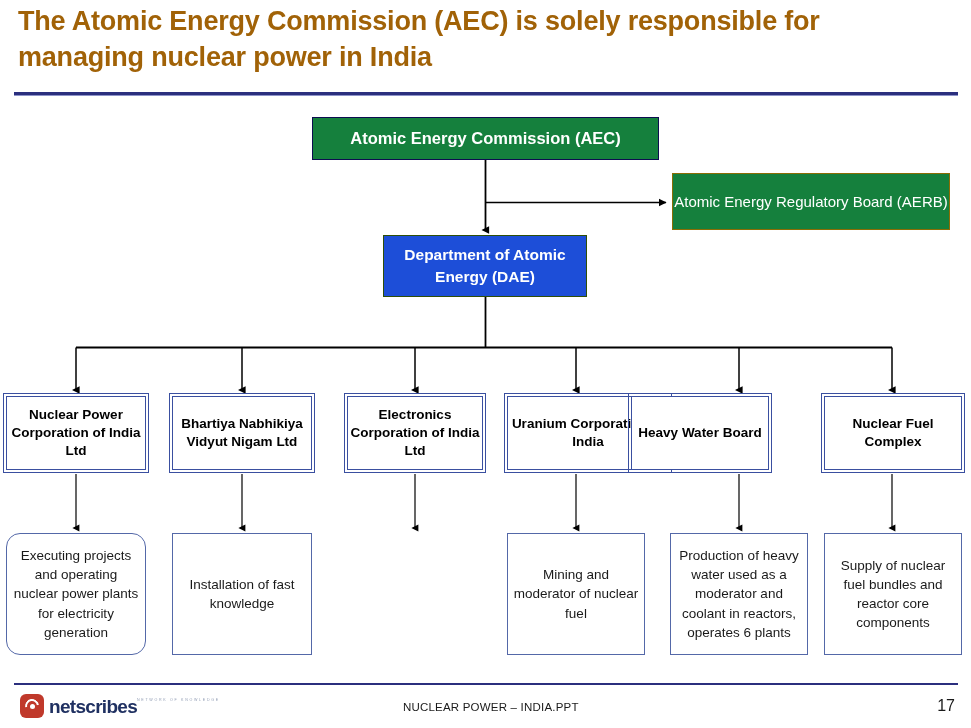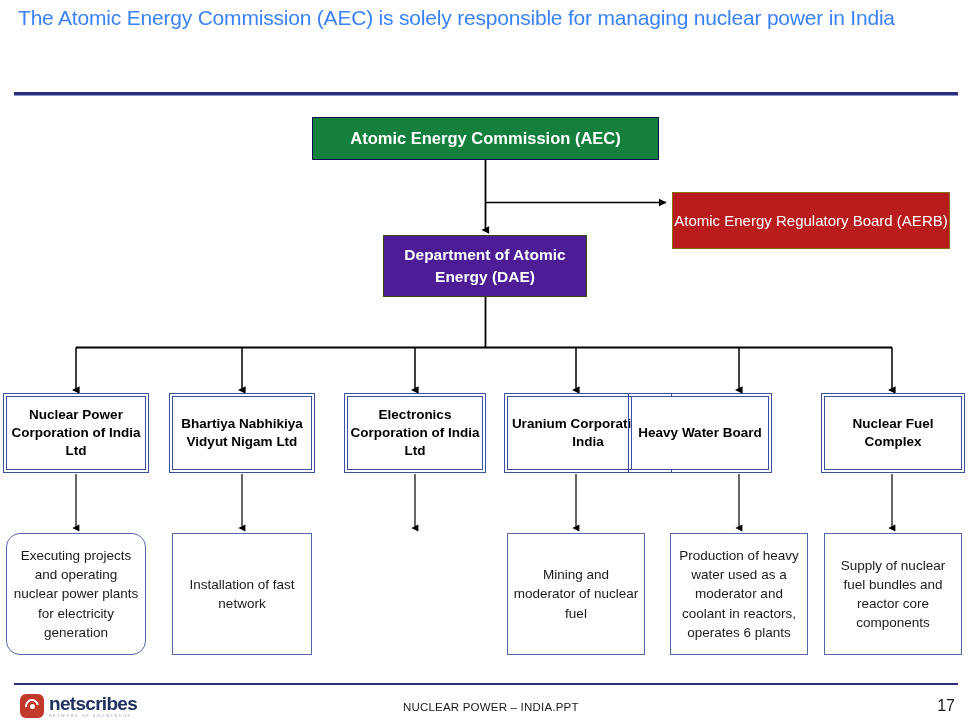--- a/index.html
+++ b/index.html
@@ -15,24 +15,24 @@
     overflow: hidden;
     position: relative;
   }
 
   
   #slide-title {
     position: absolute;
     left: 18px;
     top: 4px;
     width: 920px;
-    font-size: 21px;
+    font-size: 27px;
     line-height: 1.32;
-    color: #3b82f6;
-    font-weight: 400;
+    color: #a16207;
+    font-weight: 700;
     letter-spacing: -0.2px;
   }
   #title-rule {
     position: absolute;
     left: 14px;
     top: 92px;
     width: 944px;
     height: 3px;
     background: #2b2f7e;
   }
@@ -81,38 +81,38 @@
     background: #15803d;
     border: 1px solid #0d0d50;
     color: #ffffff;
     font-size: 16.5px;
     font-weight: bold;
   }
 
   
   #node-aerb {
     left: 672px;
-    top: 192px;
+    top: 173px;
     width: 278px;
     height: 57px;
-    background: #b91c1c;
+    background: #15803d;
     border: 1px solid #8a6d05;
     color: #ffffff;
     font-size: 15px;
     font-weight: 400;
     line-height: 1.42;
   }
 
   
   #node-dae {
     left: 383px;
     top: 235px;
     width: 204px;
     height: 62px;
-    background: #4c1d95;
+    background: #1d4ed8;
     border: 1px solid #2f4f06;
     color: #ffffff;
     font-size: 15.5px;
     font-weight: bold;
     line-height: 1.4;
   }
 
   
   .org-box {
     position: absolute;
@@ -196,21 +196,21 @@
     position: absolute;
     left: 10px;
     top: 10px;
     width: 5px;
     height: 5px;
     background: #ffffff;
     border-radius: 50%;
   }
   #logo-text-wrap {
     display: flex;
-    flex-direction: column;
+    flex-direction: row;
     justify-content: center;
     line-height: 1;
   }
   #logo-word {
     font-size: 19px;
     font-weight: bold;
     color: #1f3061;
     letter-spacing: -0.7px;
   }
   #logo-tagline {
@@ -287,21 +287,21 @@
   <div class="node" id="node-dae">Department of Atomic Energy (DAE)</div>
 
   <div class="org-box" style="left:6px; width:140px;">Nuclear Power Corporation of India Ltd</div>
   <div class="org-box" style="left:172px; width:140px;">Bhartiya Nabhikiya Vidyut Nigam Ltd</div>
   <div class="org-box" style="left:347px; width:136px;">Electronics Corporation of India Ltd</div>
   <div class="org-box" style="left:507px; width:162px;">Uranium Corporation of India</div>
   <div class="org-box" style="left:631px; width:138px;">Heavy Water Board</div>
   <div class="org-box" style="left:824px; width:138px;">Nuclear Fuel Complex</div>
 
   <div class="desc-box" style="left:6px; width:140px;border-radius:14px;">Executing projects and operating nuclear power plants for electricity generation</div>
-  <div class="desc-box" style="left:172px; width:140px;">Installation of fast network</div>
+  <div class="desc-box" style="left:172px; width:140px;">Installation of fast knowledge</div>
   <div class="desc-box" style="left:507px; width:138px;">Mining and moderator of nuclear fuel</div>
   <div class="desc-box" style="left:670px; width:138px;">Production of heavy water used as a moderator and coolant in reactors, operates 6 plants</div>
   <div class="desc-box" style="left:824px; width:138px;">Supply of nuclear fuel bundles and reactor core components</div>
 </div>
 
 <div id="footer-rule"></div>
 
 <div id="logo">
   <div id="logo-mark"></div>
   <div id="logo-text-wrap">

